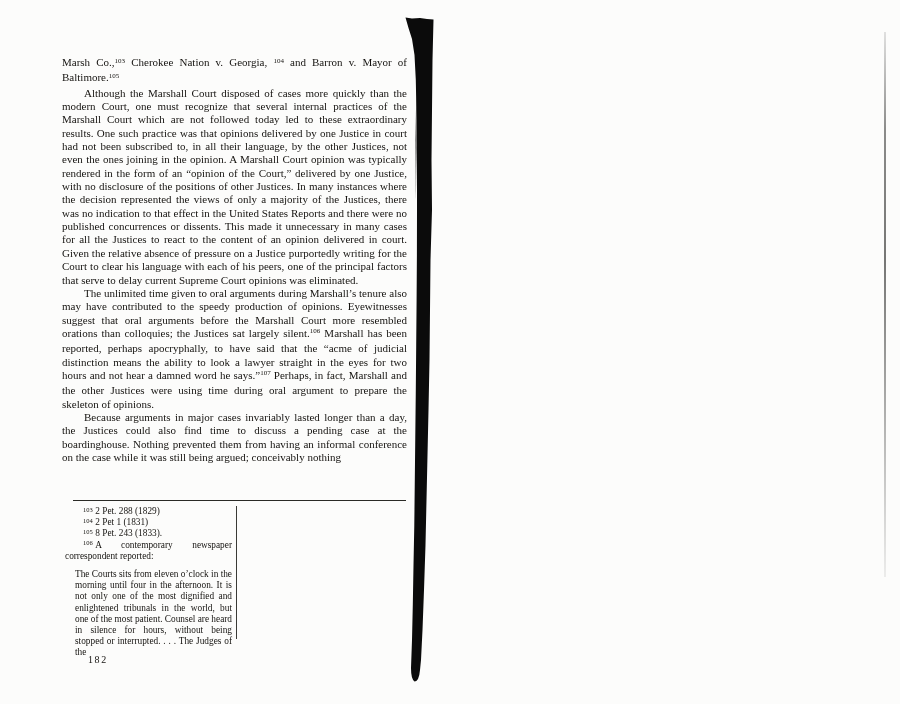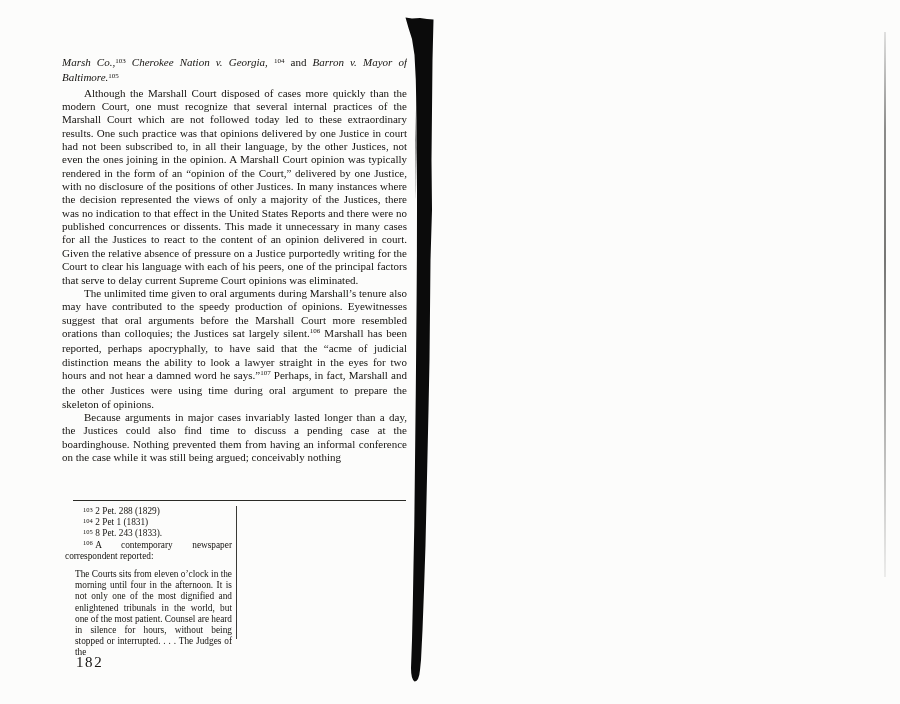--- a/index.html
+++ b/index.html
@@ -13,42 +13,42 @@
   .scan{position:absolute;inset:0;}
   .content{position:absolute;left:62px;top:56px;width:345px;}
   .header{
     font-size:13px;line-height:15px;text-align:center;
     font-variant:small-caps;letter-spacing:0.45px;
     margin:0 0 9px 0;font-weight:normal;
   }
   .flow{font-size:11px;line-height:13.35px;text-align:justify;}
   .para{margin:0;text-indent:22px;}
   .no-indent{text-indent:0;}
-  .seg-i{font-style:italic;}
+  .seg-i{}
   .seg-sup{font-size:7px;position:relative;top:-3.5px;letter-spacing:0;}
   .body-wrap{max-height:444px;overflow:hidden;}
 
   .footnote-section{position:absolute;left:65px;top:500px;width:341px;}
   .fn-rule{border:0;border-top:1.1px solid #2a2а26;border-top:1.1px solid #2a2a26;margin:0 0 0 8px;width:333px;height:0;}
   .fn-cols{display:flex;margin-top:5px;}
   .fn-col-left{width:167px;}
   .fn-divider{width:1px;background:#3a3a36;height:133px;margin-left:4px;}
   .fn-col-right{width:160px;margin-left:8px;}
   .fn{font-size:9.3px;line-height:11.2px;text-align:justify;}
   .fn p{margin:0;}
   .fn-item{text-indent:18px;}
   .fn-item .seg-sup{margin-right:2.5px;top:-2.5px;font-size:6.5px;}
   .fn-quote{margin-left:10px !important;margin-top:7px !important;}
   .fn-quote-first{margin-left:10px !important;}
   .fn-source{margin-top:7px !important;}
   .fn-note{text-indent:18px;}
 
   .page-number{
-    position:absolute;left:76px;top:654px;
-    font-size:15px;letter-spacing:1.6px;
+    position:absolute;left:88px;top:654px;
+    font-size:10px;letter-spacing:1.6px;
   }
 
   .binding-shadow{position:absolute;left:0;top:0;pointer-events:none;}
   .edge-line{
     position:absolute;left:884px;top:32px;width:1.6px;height:545px;
     background:linear-gradient(to bottom,
       rgba(95,95,95,.18) 0%,
       rgba(70,70,68,.62) 18%,
       rgba(55,55,53,.68) 42%,
       rgba(80,80,78,.45) 70%,

